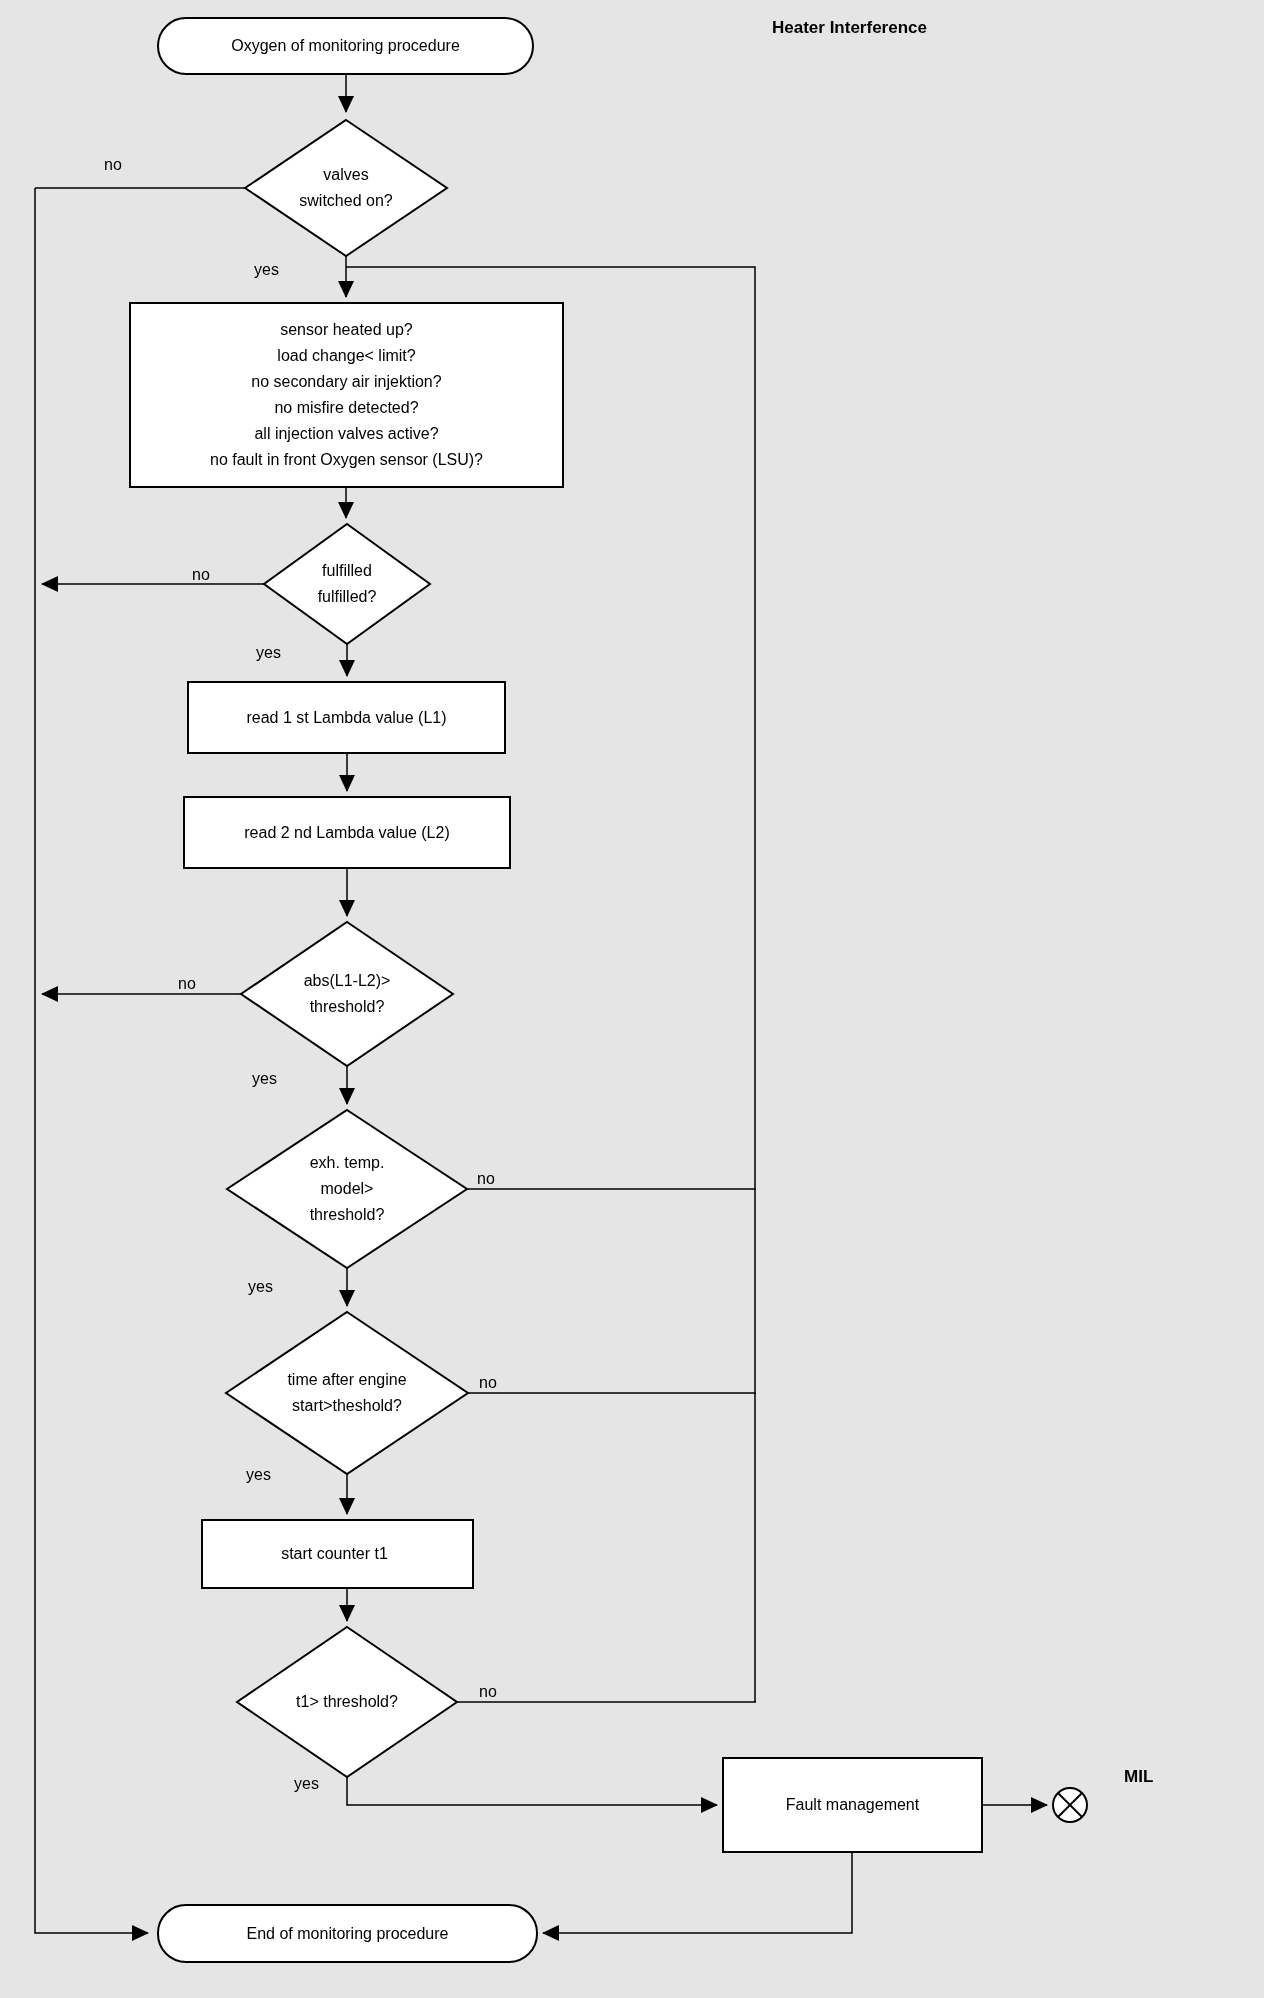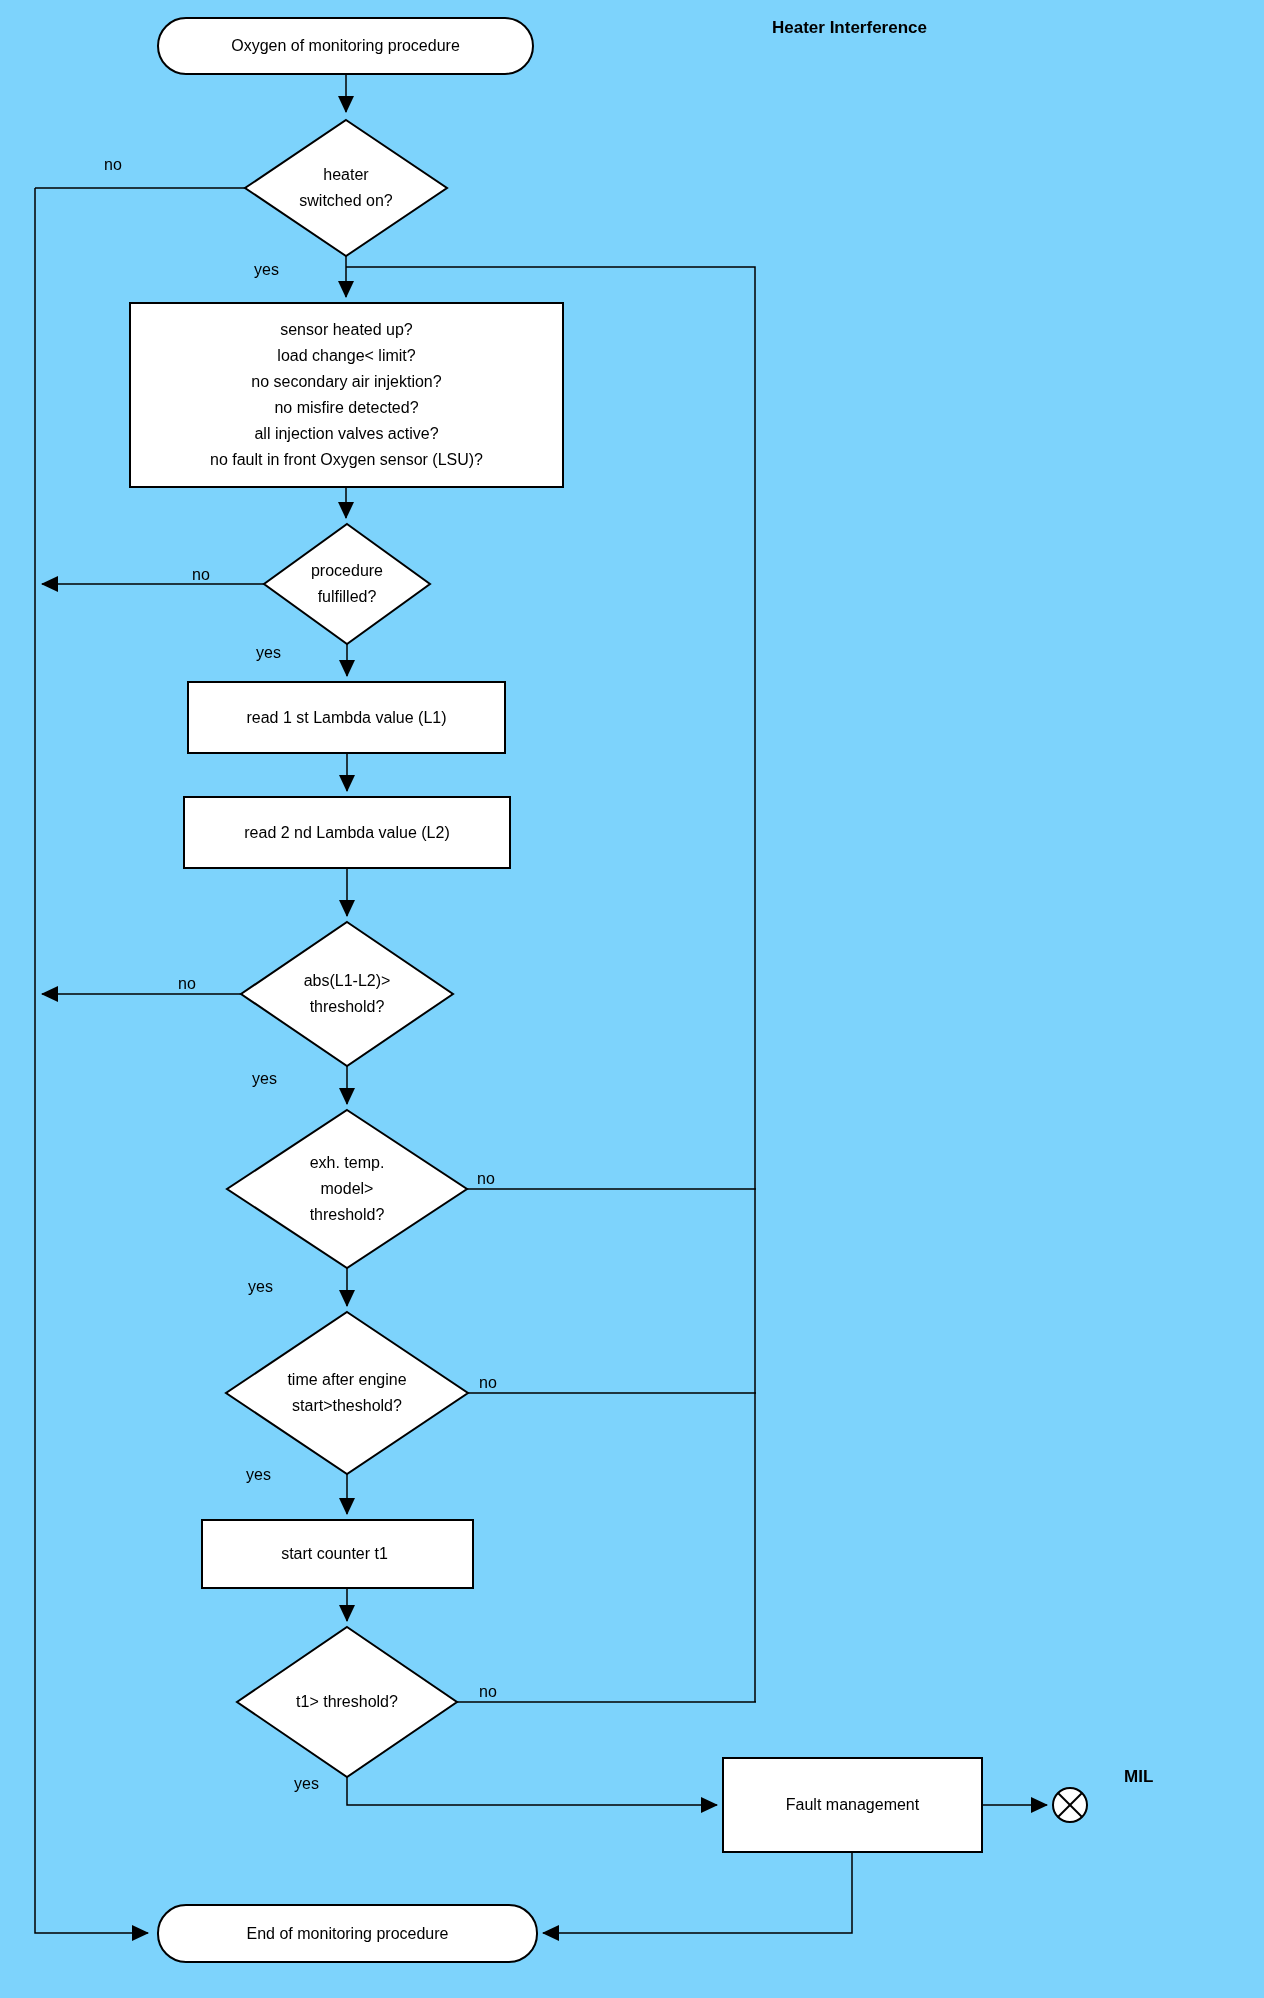--- a/index.html
+++ b/index.html
@@ -4,21 +4,21 @@
 <style>
   html, body {
     margin: 0;
     padding: 0;
     background: #ffffff;
   }
   .canvas {
     position: relative;
     width: 1264px;
     height: 1998px;
-    background: #7dd3fc;
+    background: #e5e5e5;
     font-family: "Liberation Sans", sans-serif;
     color: #000000;
   }
   .canvas svg.wires {
     position: absolute;
     left: 0; top: 0;
     width: 1264px;
     height: 1998px;
   }
   .node-text {
@@ -145,35 +145,35 @@
     </g>
   </svg>
 
   <div class="chart-title">Heater Interference</div>
 
   <div class="node-text t-start">
     <span>Oxygen of monitoring procedure</span>
   </div>
 
   <div class="node-text t-heater">
-    <span>heater</span>
+    <span>valves</span>
     <span>switched on?</span>
   </div>
 
   <div class="node-text t-condbox">
     <span>sensor heated up?</span>
     <span>load change&lt; limit?</span>
     <span>no secondary air injektion?</span>
     <span>no misfire detected?</span>
     <span>all injection valves active?</span>
     <span>no fault in front Oxygen sensor (LSU)?</span>
   </div>
 
   <div class="node-text t-fulfil">
-    <span>procedure</span>
+    <span>fulfilled</span>
     <span>fulfilled?</span>
   </div>
 
   <div class="node-text t-l1">
     <span>read 1 st Lambda value (L1)</span>
   </div>
 
   <div class="node-text t-l2">
     <span>read 2 nd Lambda value (L2)</span>
   </div>

